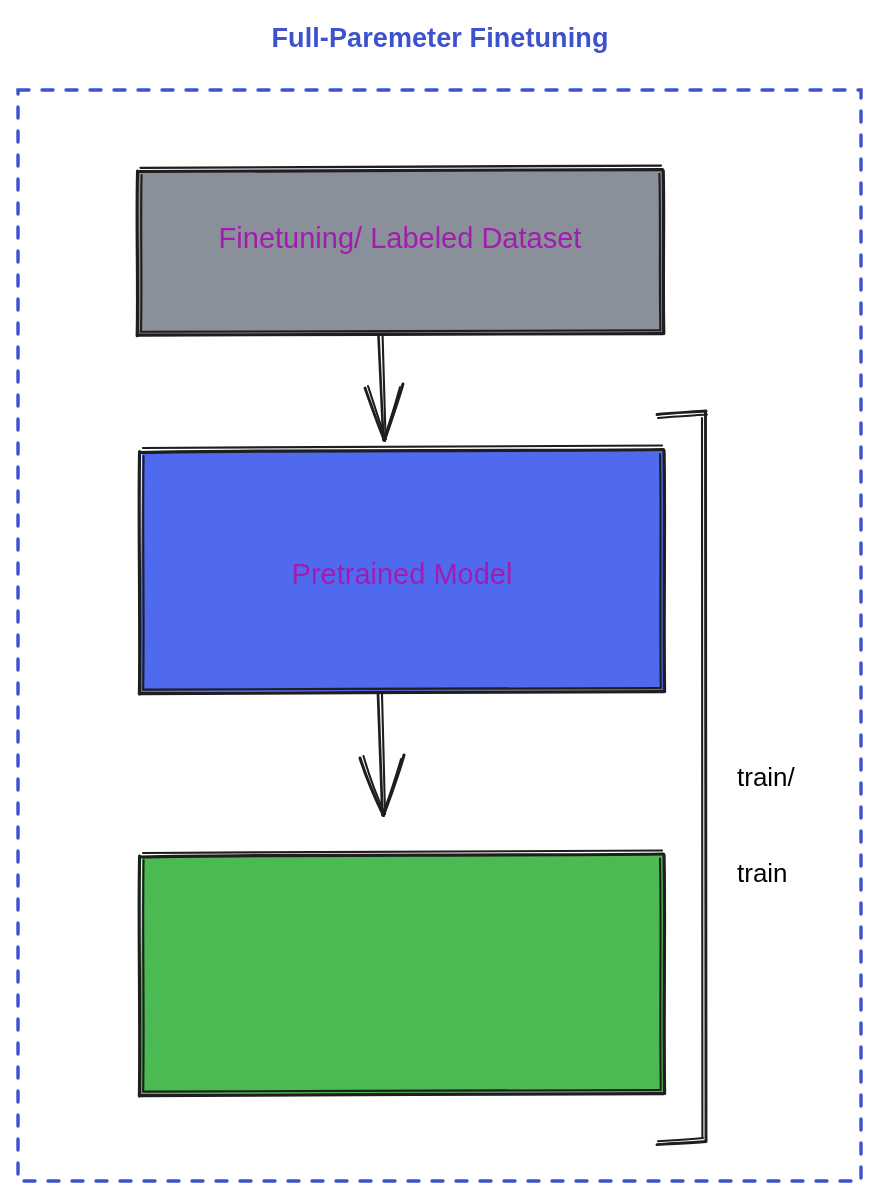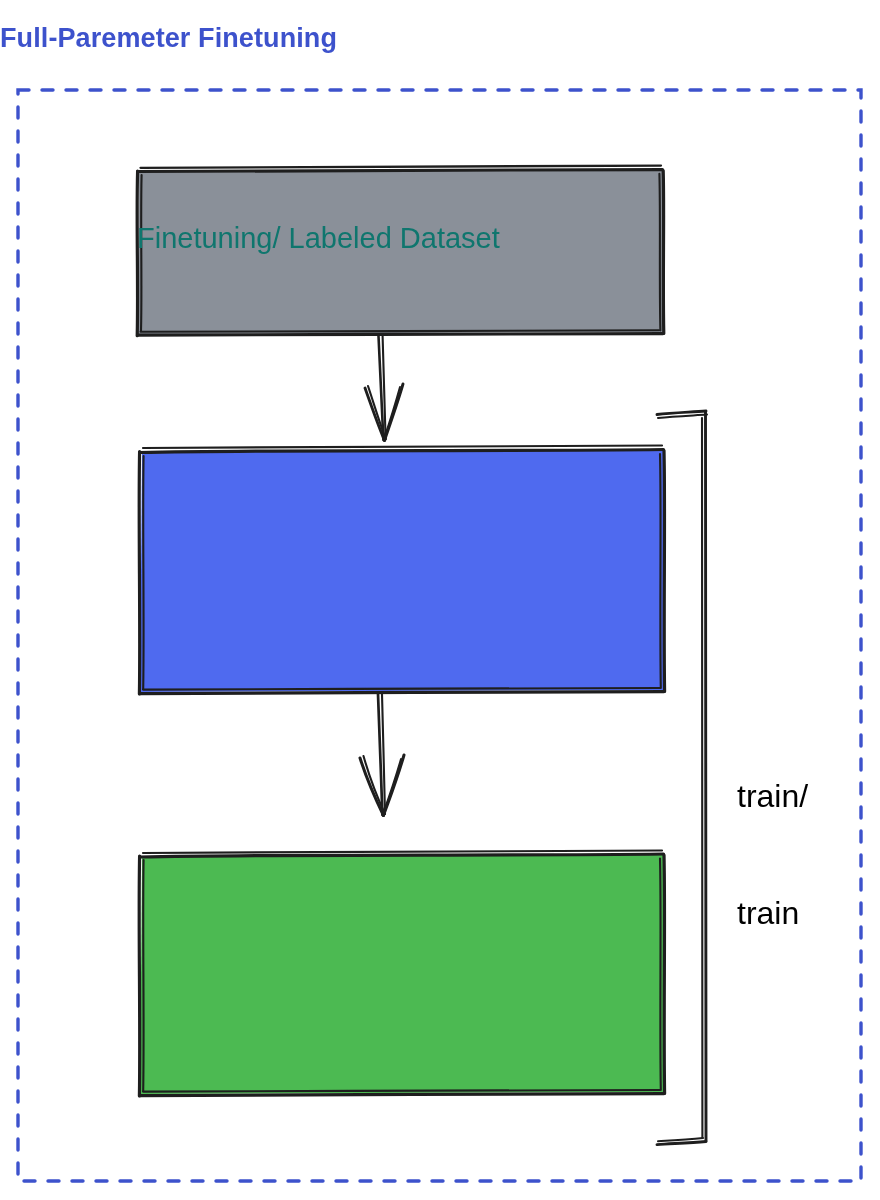--- a/index.html
+++ b/index.html
@@ -30,49 +30,50 @@
   
   .txt {
     position: absolute;
     white-space: pre;
     line-height: 1.22;
   }
   .diagram-title {
     left: 0;
     top: 22px;
     width: 880px;
-    text-align: left;
+    text-align: center;
     font-size: 27px;
     font-weight: bold;
     color: #3d52cc;
     letter-spacing: 0.1px;
   }
   .node-label {
-    color: #0f766e;
+    color: #a21caf;
     font-size: 29px;
+    text-align: center;
   }
   .label-dataset {
     left: 137px;
     top: 221px;
     width: 526px;
   }
   .label-pretrained {
     left: 140px;
     top: 557px;
     width: 524px;
   }
   .label-classifier {
     left: 140px;
     top: 963px;
     width: 524px;
   }
   .edge-label {
     left: 737px;
     top: 699px;
-    font-size: 32px;
+    font-size: 26px;
     color: #000000;
     text-align: left;
   }
   .edge-label span { display: block; }
 </style>
 </head>
 <body>
 
 <div id="diagram-root">
 
@@ -148,20 +149,21 @@
       <path d="M706 1141.5 C 690 1142.8, 672 1143.6, 657 1144.6" fill="none" stroke="#1e1e1e" stroke-width="2.9" stroke-linecap="round"></path>
       <path d="M703 1138 C 688 1139.4, 671 1140.4, 658 1141.2" fill="none" stroke="#1e1e1e" stroke-width="2" stroke-linecap="round"></path>
     </g>
 
   </svg>
 
   <div class="txt diagram-title">Full-Paremeter Finetuning</div>
 
   <div class="txt node-label label-dataset">Finetuning/ Labeled Dataset</div>
 
+  <div class="txt node-label label-pretrained">Pretrained Model</div>
 
 
   <div class="txt edge-label">
     <span>train/</span>
     <span>train</span>
   </div>
 
 </div>
 
 </body></html>

